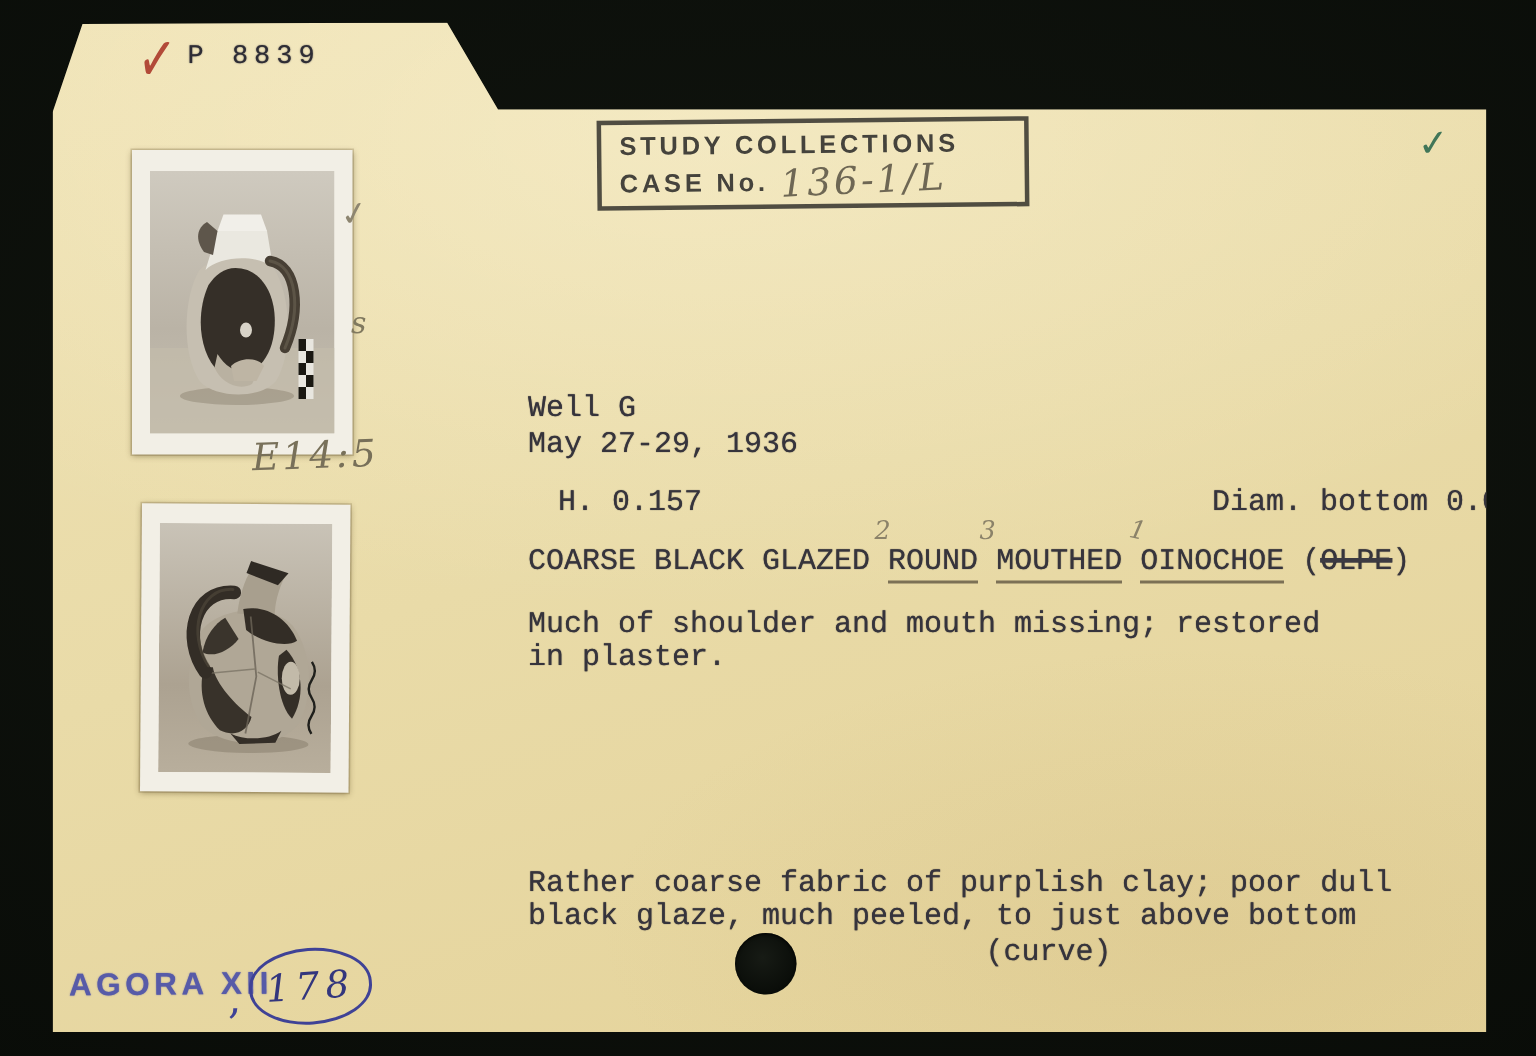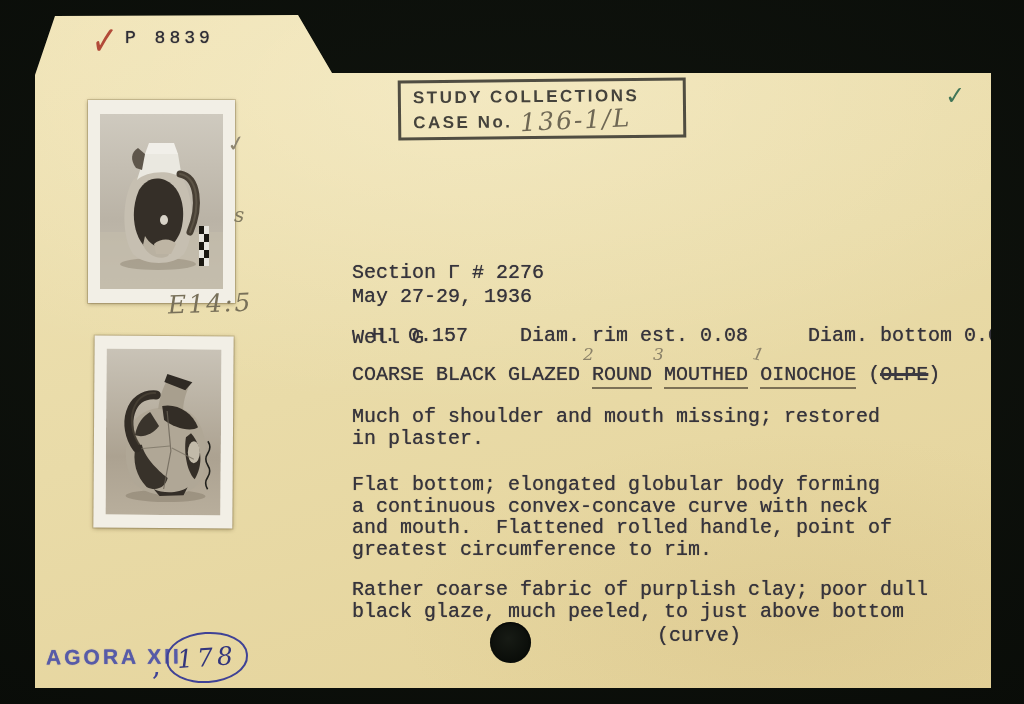--- a/index.html
+++ b/index.html
@@ -173,40 +173,34 @@
       <path d="M61,62 L65,102 L58,140" stroke="#6b6458" stroke-width="1.2" fill="none" opacity="0.8"></path>
       <path d="M34,100 L64,97 M66,99 L88,110" stroke="#756e60" stroke-width="1" fill="none" opacity="0.7"></path>
       <path d="M50,46 C23,44 15,77 31,99" stroke="#332d26" stroke-width="9" fill="none" stroke-linecap="round"></path>
       <path d="M49,44 C26,43 19,74 33,95" stroke="#57503f" stroke-width="2" fill="none" stroke-linecap="round" opacity="0.5"></path>
       <path d="M102,92 q4,6 0,12 q-4,6 0,12 q4,6 0,12 q-4,6 0,12" stroke="#20201c" stroke-width="1.6" fill="none"></path>
     </svg>
   </div>
   <span class="pencil grid-ref">E14:5</span>
 
   <div class="typed sec-block">
-    <div>Section Γ # 2276</div>
     <div>Well G</div>
   </div>
 
   <div class="typed date-line">May 27-29, 1936</div>
 
   <div class="typed dims">
     <span class="dim-h">H. 0.157</span>
-    <span class="dim-rim">Diam. rim est. 0.08</span>
     <span class="dim-bottom">Diam. bottom 0.068</span>
   </div>
 
   <div class="typed title-line"><span class="hw-num n1">2</span><span class="hw-num n2">3</span><span class="hw-num n3">1</span><span>COARSE BLACK GLAZED</span> <span class="u">ROUND</span> <span class="u">MOUTHED</span> <span class="u">OINOCHOE</span> <span>(</span><span class="struck">OLPE</span><span>)</span></div>
 
   <div class="typed para1">Much of shoulder and mouth missing; restored
 in plaster.</div>
-  <div class="typed para2">Flat bottom; elongated globular body forming
-a continuous convex-concave curve with neck
-and mouth.  Flattened rolled handle, point of
-greatest circumference to rim.</div>
   <div class="typed para3">Rather coarse fabric of purplish clay; poor dull
 black glaze, much peeled, to just above bottom</div>
   <div class="typed over-note">(curve)</div>
 
   <div class="agora-stamp">AGORA XII</div>
   <span class="blue-comma">,</span>
   <div class="pub-oval">
     <span class="pub-number">178</span>
   </div>
 

